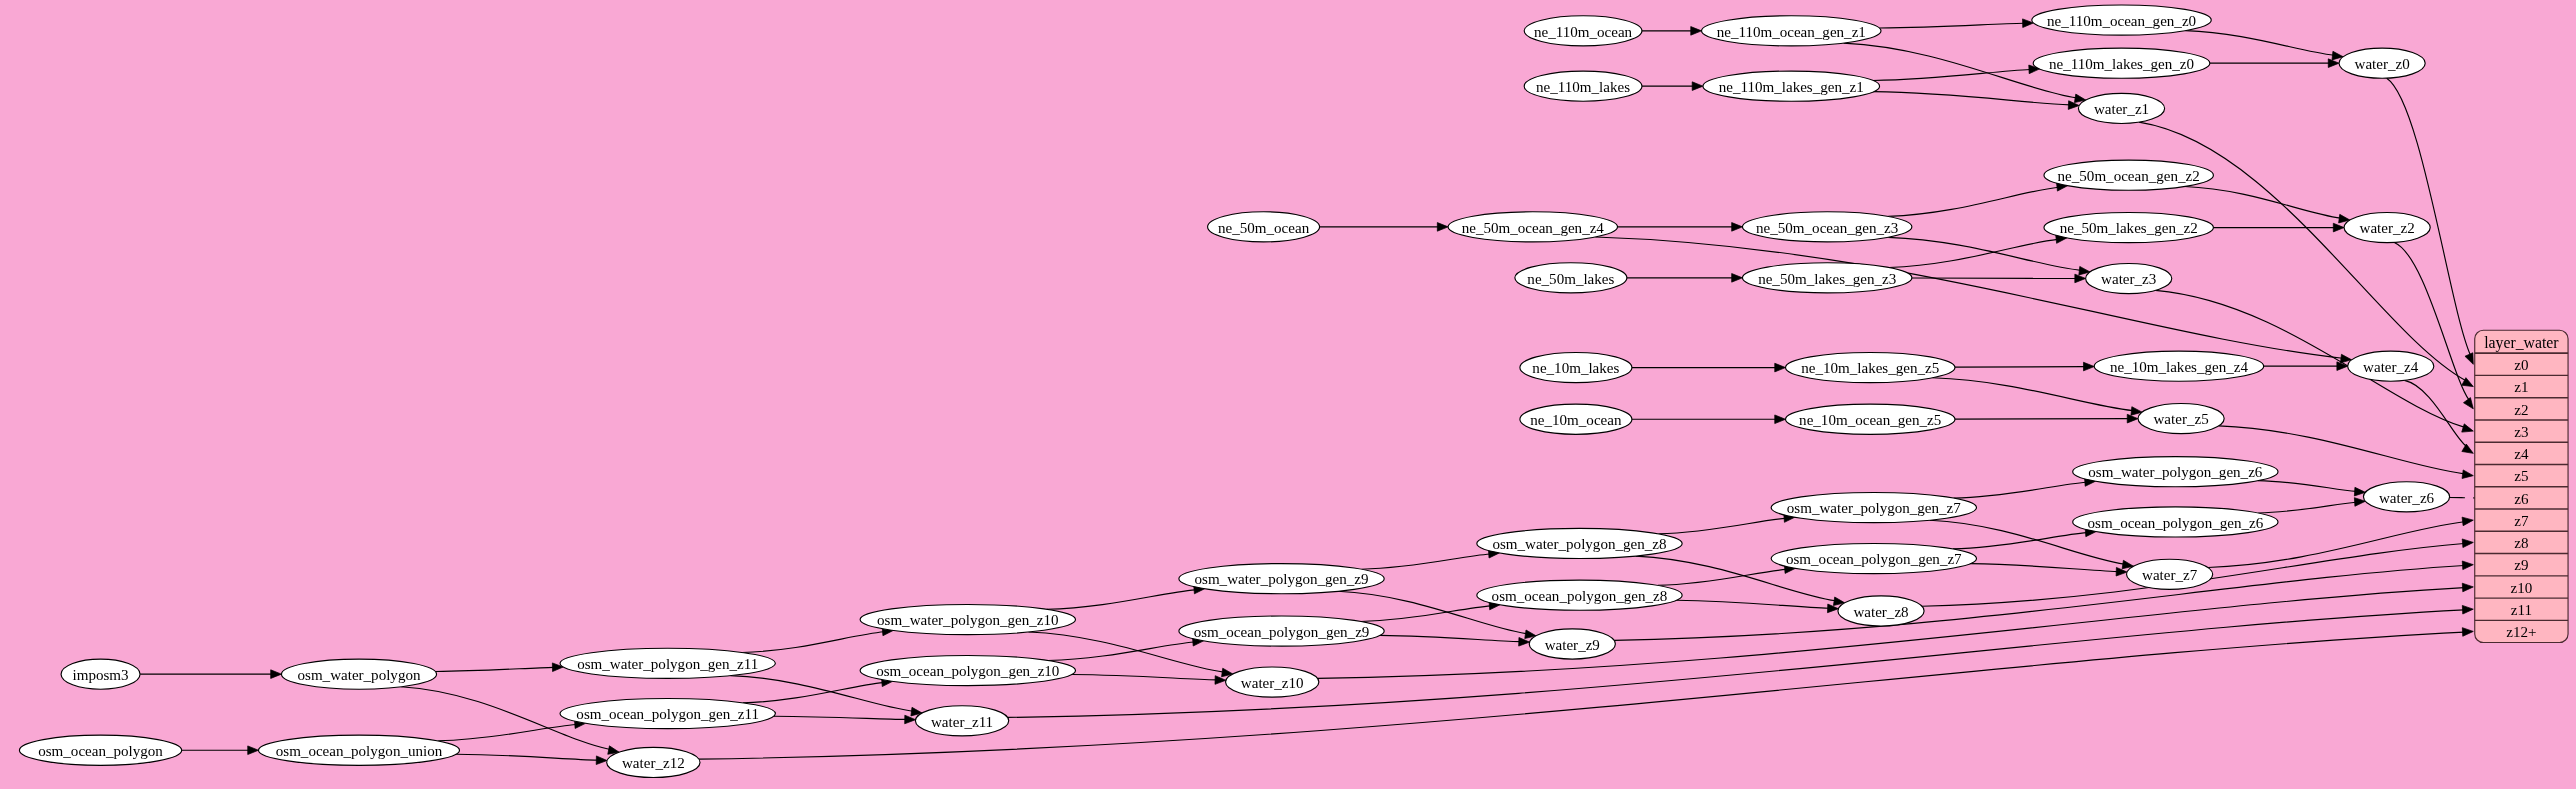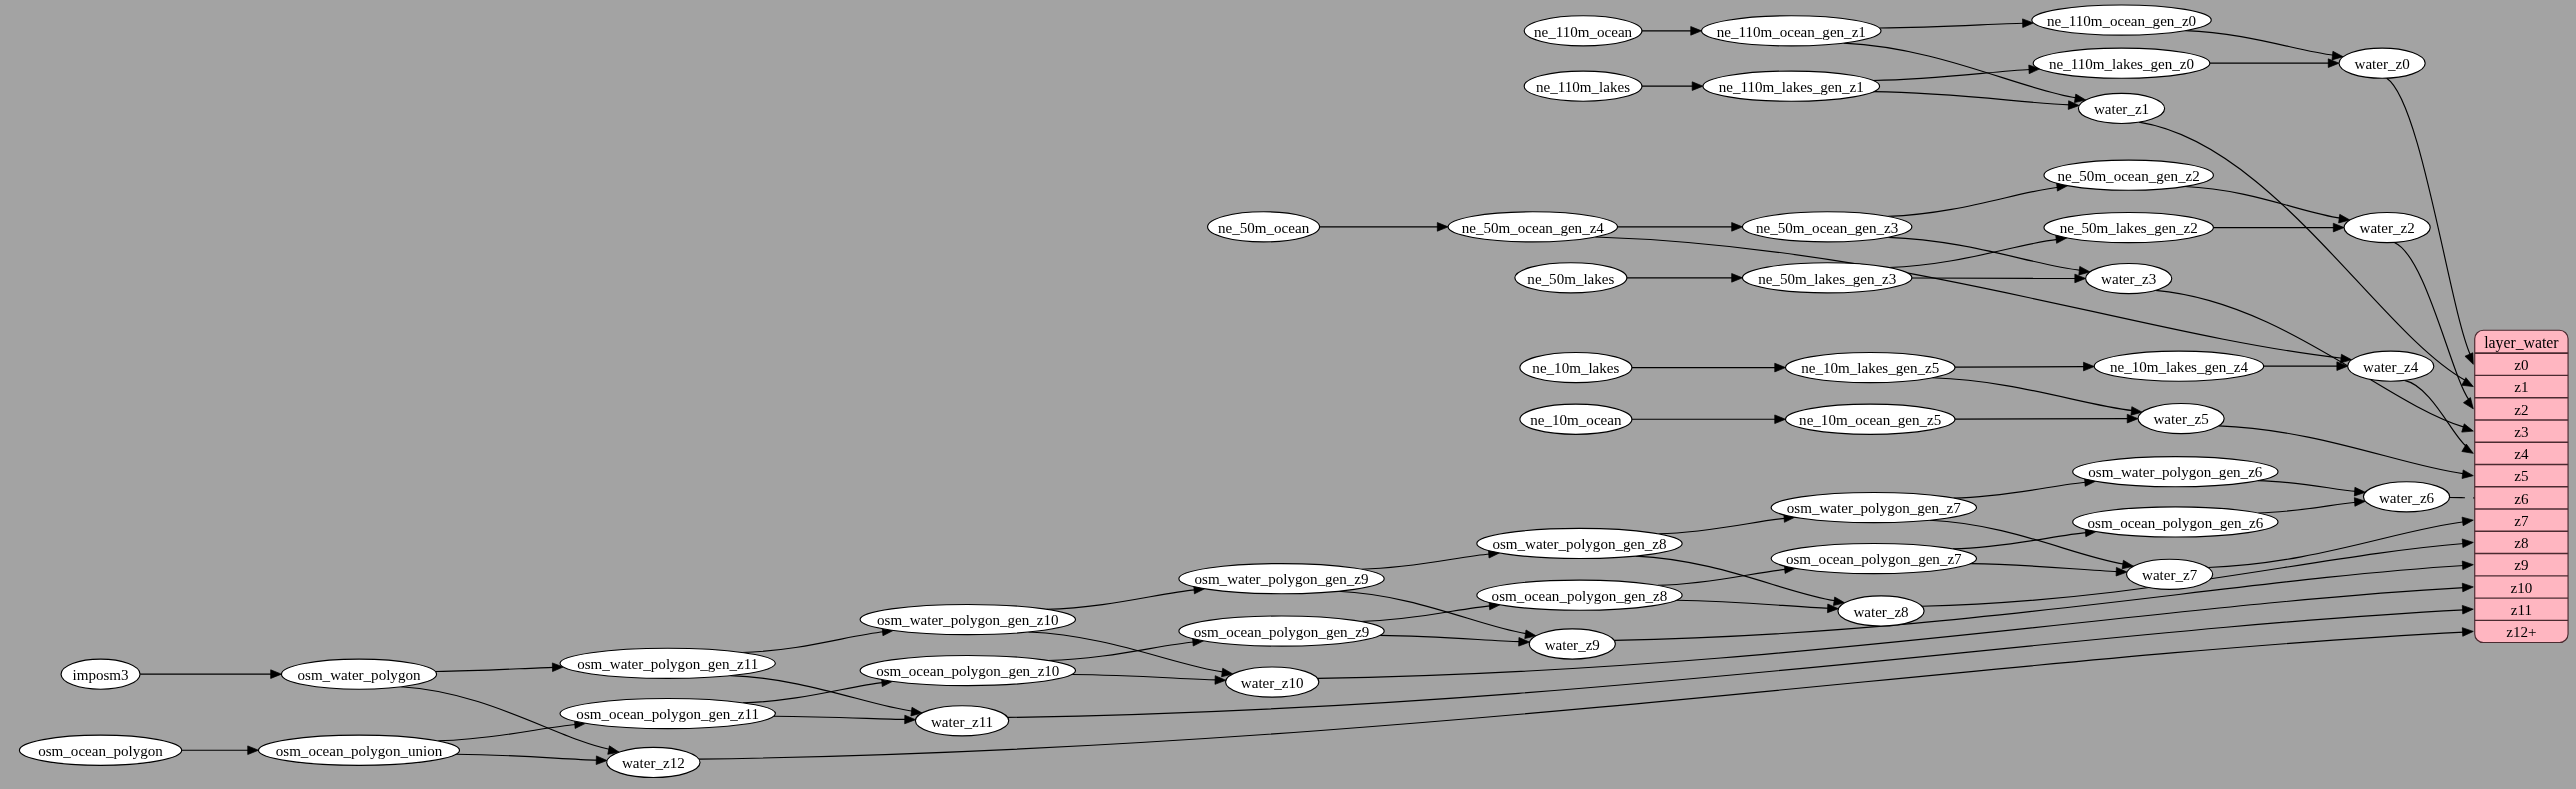--- a/index.html
+++ b/index.html
@@ -4,21 +4,21 @@
 <style>
   html, body {
     margin: 0;
     padding: 0;
     background: #ffffff;
   }
   #graph-root {
     position: relative;
     width: 2576px;
     height: 789px;
-    background: #a3a3a3;
+    background: #f9a8d4;
     font-family: "Liberation Serif", "DejaVu Serif", serif;
     overflow: hidden;
   }
   svg#graph-canvas {
     position: absolute;
     left: 0; top: 0;
     width: 2576px;
     height: 789px;
   }
   .node-ellipse {

